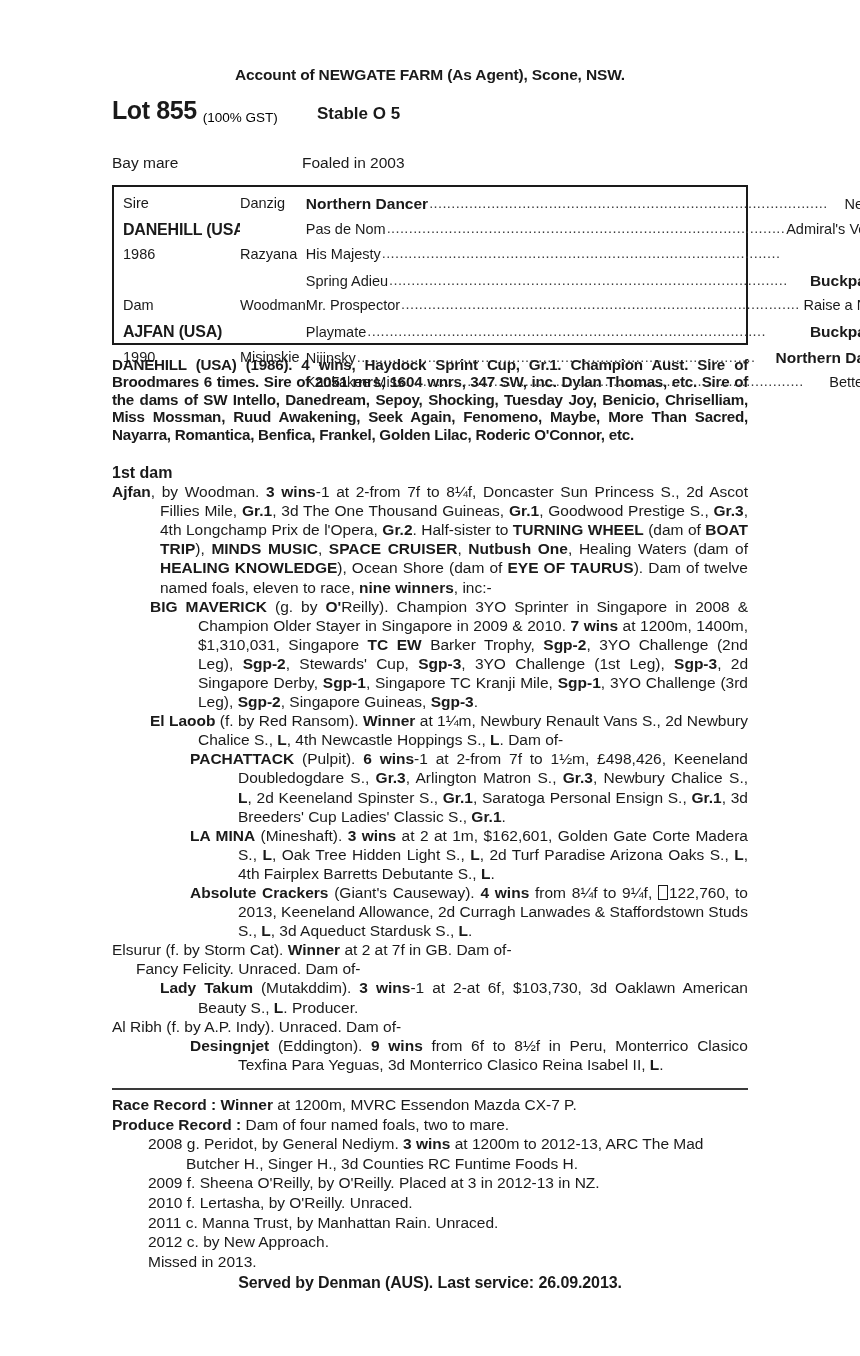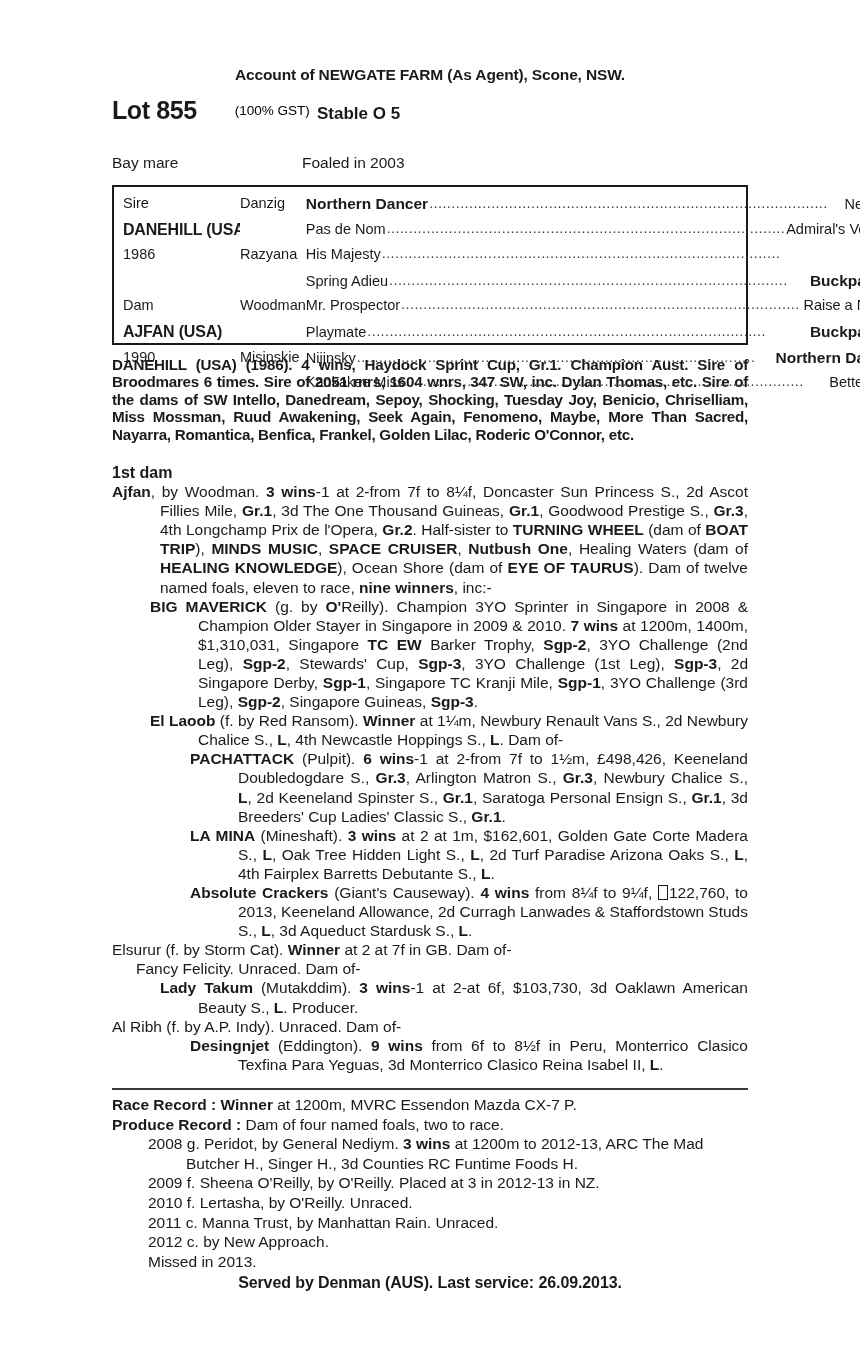--- a/index.html
+++ b/index.html
@@ -32,24 +32,23 @@
     white-space: nowrap;
   }
   .lot-row {
     display: flex;
     align-items: baseline;
     margin-top: 12px;
     height: 30px;
   }
   .lot-left {
     display: flex;
-    align-items: center;
+    align-items: flex-end;
     width: 205px;
     flex: none;
-    gap: 32px;
   }
   .lot-number {
     font-size: 25px;
     font-weight: bold;
     letter-spacing: -0.4px;
   }
   .gst {
     font-size: 13.5px;
     margin-left: 6px;
     color: #000000;
@@ -300,21 +299,21 @@
       <div class="blk lvl4"><b>Lady Takum</b> (Mutakddim). <b>3 wins</b>-1 at 2-at 6f, $103,730, 3d Oaklawn American Beauty S., <b>L</b>. Producer.</div>
       <div class="blk lvl0"><span>Al Ribh</span> (f. by A.P. Indy). Unraced. Dam of-</div>
       <div class="blk lvl5"><b>Desingnjet</b> (Eddington). <b>9 wins</b> from 6f to 8½f in Peru, Monterrico Clasico Texfina Para Yeguas, 3d Monterrico Clasico Reina Isabel II, <b>L</b>.</div>
     </div>
 
   <div class="rule"></div>
   <div class="rec-line first">
     <span class="bd">Race Record : Winner</span><span> at 1200m, MVRC Essendon Mazda CX-7 P.</span>
   </div>
   <div class="rec-line">
-    <span class="bd">Produce Record :</span><span> Dam of four named foals, two to race.</span>
+    <span class="bd">Produce Record :</span><span> Dam of four named foals, two to mare.</span>
   </div>
   <div id="foal-list">
       <div class="rec-ind"><span>2008 g. Peridot, by General Nediym.</span> <b>3 wins</b><span> at 1200m to 2012-13, ARC The Mad Butcher H., Singer H., 3d Counties RC Funtime Foods H.</span></div>
       <div class="rec-ind"><span>2009 f. Sheena O'Reilly, by O'Reilly. Placed at 3 in 2012-13 in NZ.</span></div>
       <div class="rec-ind"><span>2010 f. Lertasha, by O'Reilly. Unraced.</span></div>
       <div class="rec-ind"><span>2011 c. Manna Trust, by Manhattan Rain. Unraced.</span></div>
       <div class="rec-ind"><span>2012 c. by New Approach.</span></div>
       <div class="rec-ind"><span>Missed in 2013.</span></div>
     </div>
   <div class="served">Served by Denman (AUS). Last service: 26.09.2013.</div>

